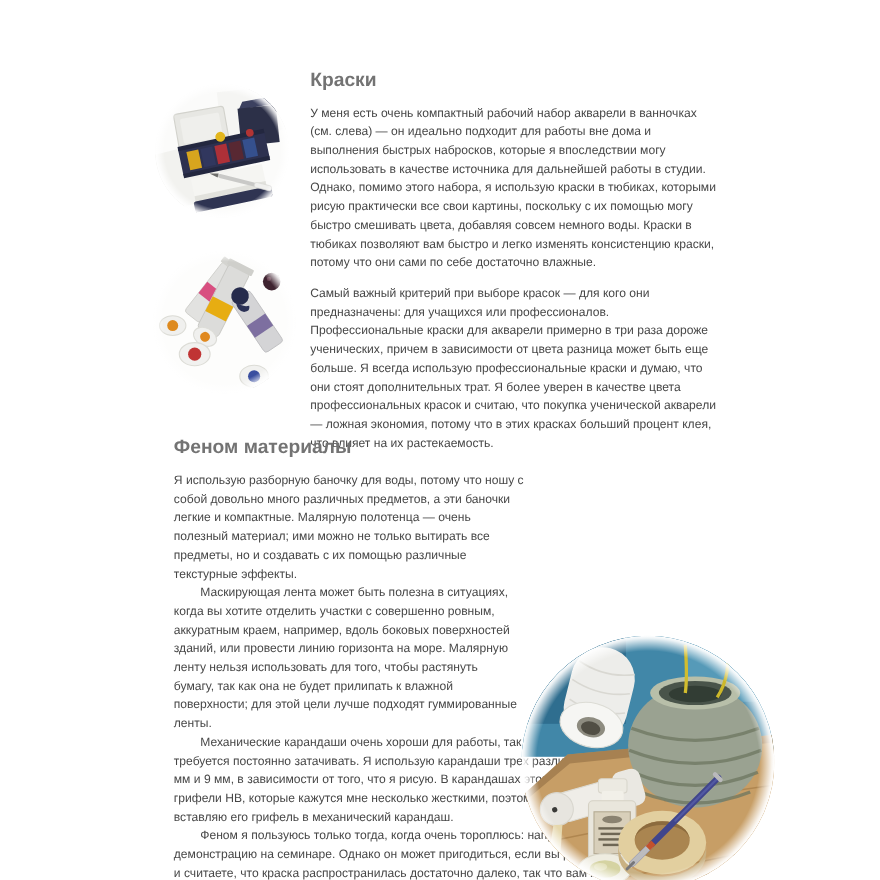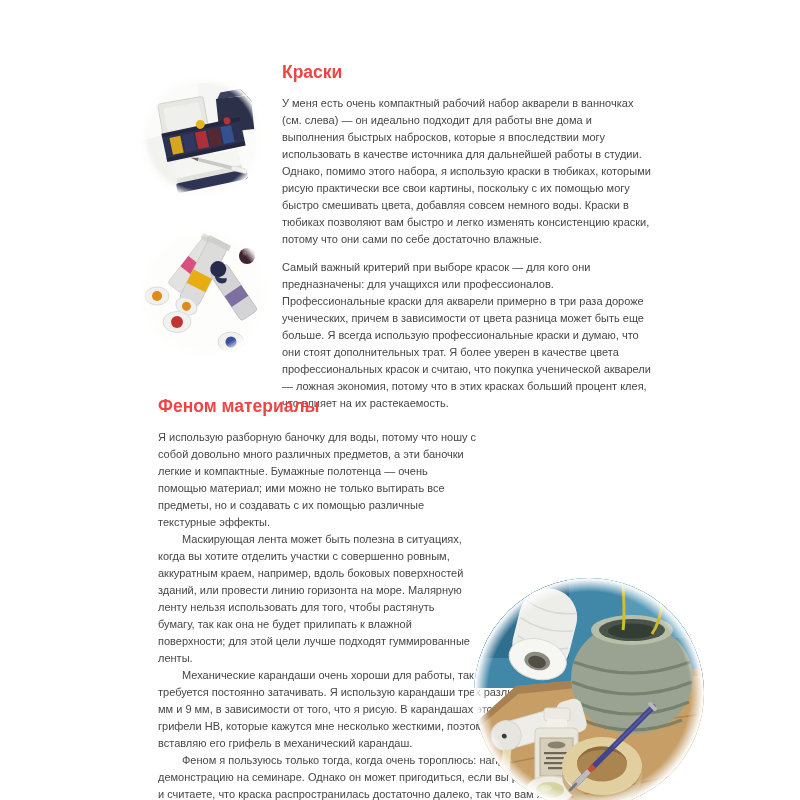--- a/index.html
+++ b/index.html
@@ -12,21 +12,21 @@
   
   .photo{position:absolute;margin:0;padding:0;border-radius:50%;overflow:hidden;}
   .photo svg{display:block;}
   .photo1{left:141px;top:76px;width:122px;height:122px;}
   .photo2{left:139px;top:228px;width:130px;height:130px;}
   .photo3{left:474px;top:578px;width:230px;height:230px;}
   
   .sec{position:absolute;}
   .sec h2{
     margin:0 0 13px 0;
-    font-size:17.5px;line-height:20px;font-weight:bold;color:#ef4444;
+    font-size:17.5px;line-height:20px;font-weight:bold;color:#737373;
   }
   .sec p{
     margin:0;font-size:11px;line-height:17px;color:#474747;
   }
   .sec1{left:282px;top:62px;width:372px;}
   .sec1 p{margin-bottom:11px;}
   .sec2{left:158px;top:396px;width:492px;}
   .sec2 p{text-indent:24px;}
   .sec2 p.noindent{text-indent:0;}
   
@@ -140,21 +140,21 @@
   <section class="sec sec1">
     <h2>Краски</h2>
     <p>У меня есть очень компактный рабочий набор акварели в ванночках (см. слева) — он идеально подходит для работы вне дома и выполнения быстрых набросков, которые я впоследствии могу использовать в качестве источника для дальнейшей работы в студии. Однако, помимо этого набора, я использую краски в тюбиках, которыми рисую практически все свои картины, поскольку с их помощью могу быстро смешивать цвета, добавляя совсем немного воды. Краски в тюбиках позволяют вам быстро и легко изменять консистенцию краски, потому что они сами по себе достаточно влажные.</p>
     <p>Самый важный критерий при выборе красок — для кого они предназначены: для учащихся или профессионалов. Профессиональные краски для акварели примерно в три раза дороже ученических, причем в зависимости от цвета разница может быть еще больше. Я всегда использую профессиональные краски и думаю, что они стоят дополнительных трат. Я более уверен в качестве цвета профессиональных красок и считаю, что покупка ученической акварели — ложная экономия, потому что в этих красках больший процент клея, что влияет на их растекаемость.</p>
   </section>
 
   <section class="sec sec2">
     <h2>Феном материалы</h2>
     <div class="sec2-text">
       <div class="wrap-spacer"></div>
-      <p class="noindent">Я использую разборную баночку для воды, потому что ношу с собой довольно много различных предметов, а эти баночки легкие и компактные. Бумажные полотенца — очень помощью материал; ими можно не только вытирать все предметы, но и создавать с их помощью различные текстурные эффекты.</p>
+      <p class="noindent">Я использую разборную баночку для воды, потому что ношу с собой довольно много различных предметов, а эти баночки легкие и компактные. Малярную полотенца — очень полезный материал; ими можно не только вытирать все предметы, но и создавать с их помощью различные текстурные эффекты.</p>
       <p>Маскирующая лента может быть полезна в ситуациях, когда вы хотите отделить участки с совершенно ровным, аккуратным краем, например, вдоль боковых поверхностей зданий, или провести линию горизонта на море. Малярную ленту нельзя использовать для того, чтобы растянуть бумагу, так как она не будет прилипать к влажной поверхности; для этой цели лучше подходят гуммированные ленты.</p>
       <p>Механические карандаши очень хороши для работы, так как их не требуется постоянно затачивать. Я использую карандаши трех различных размеров — 5 мм, 7 мм и 9 мм, в зависимости от того, что я рисую. В карандашах этого типа обычно используются грифели НВ, которые кажутся мне несколько жесткими, поэтому я покупаю карандаш 2В и вставляю его грифель в механический карандаш.</p>
       <p>Феном я пользуюсь только тогда, когда очень тороплюсь: например, когда я провожу демонстрацию на семинаре. Однако он может пригодиться, если вы рисуете сырым по сырому и считаете, что краска распространилась достаточно далеко, так что вам хочется быстро высушить растекшуюся краску.</p>
     </div>
   </section>
 
   <figure class="photo photo3">
     <svg width="230" height="230" viewBox="0 0 230 230">
       <defs>
         <radialGradient id="vig3" cx="50%" cy="50%" r="50%">

